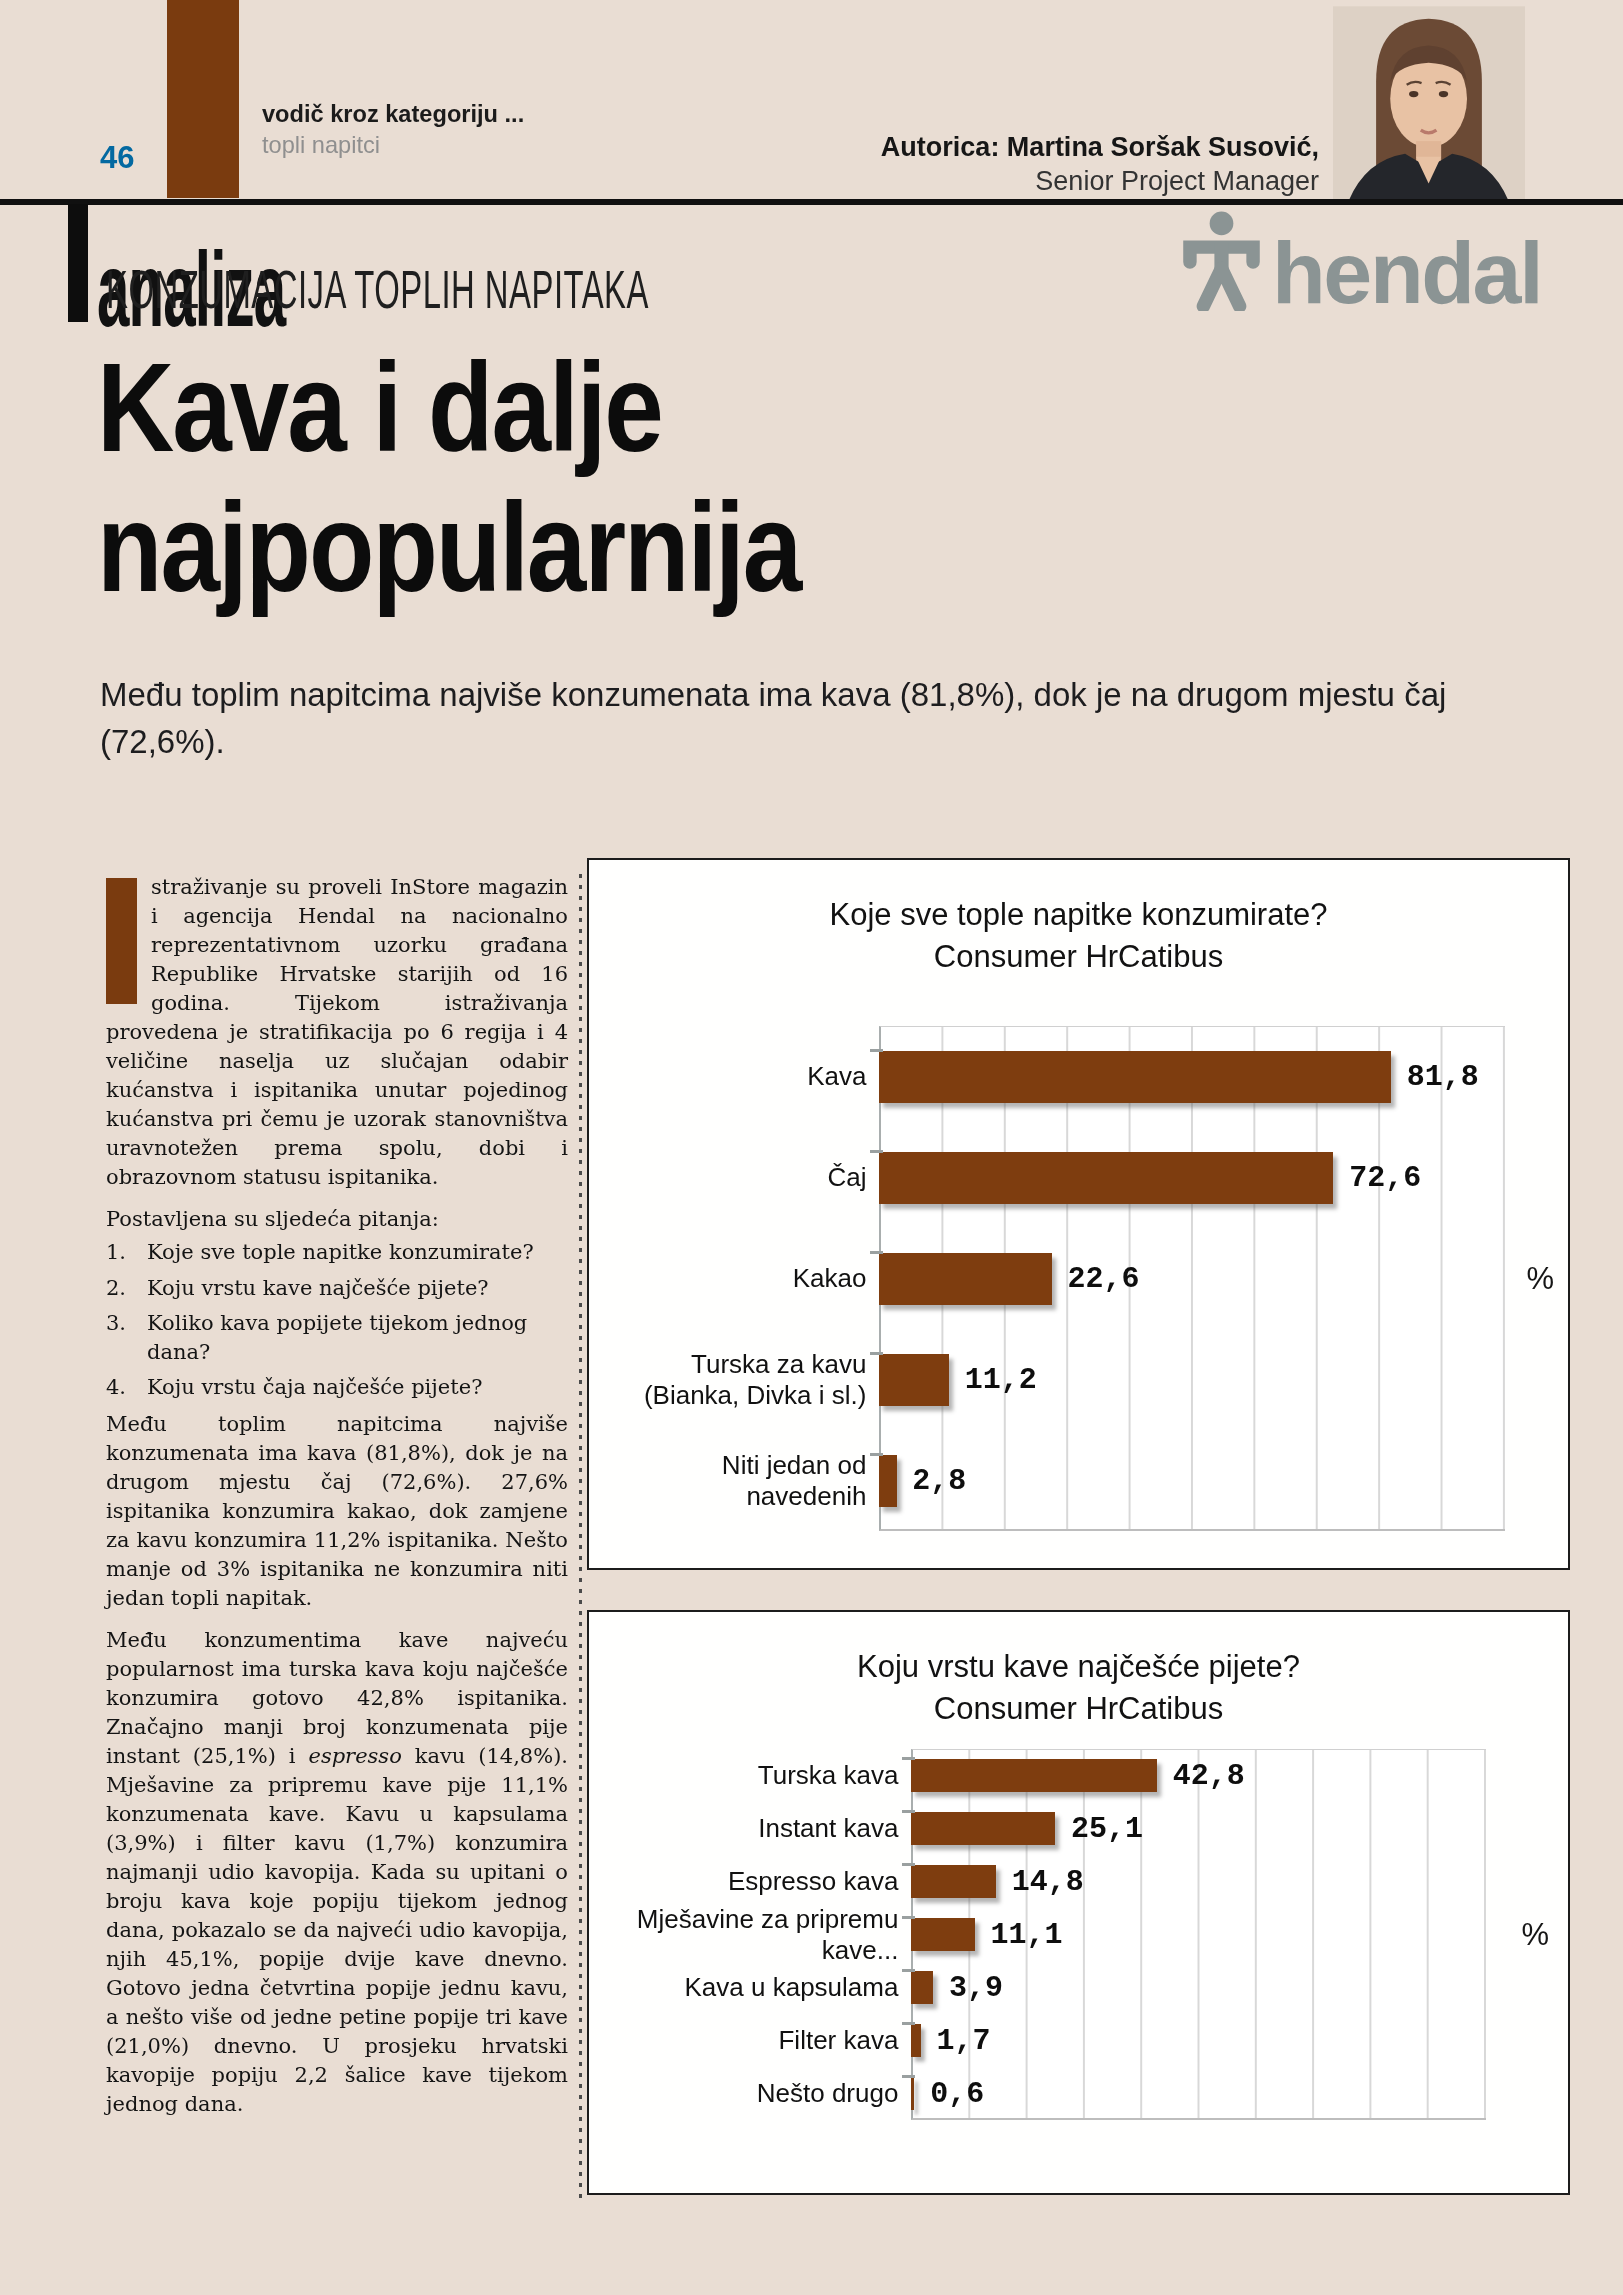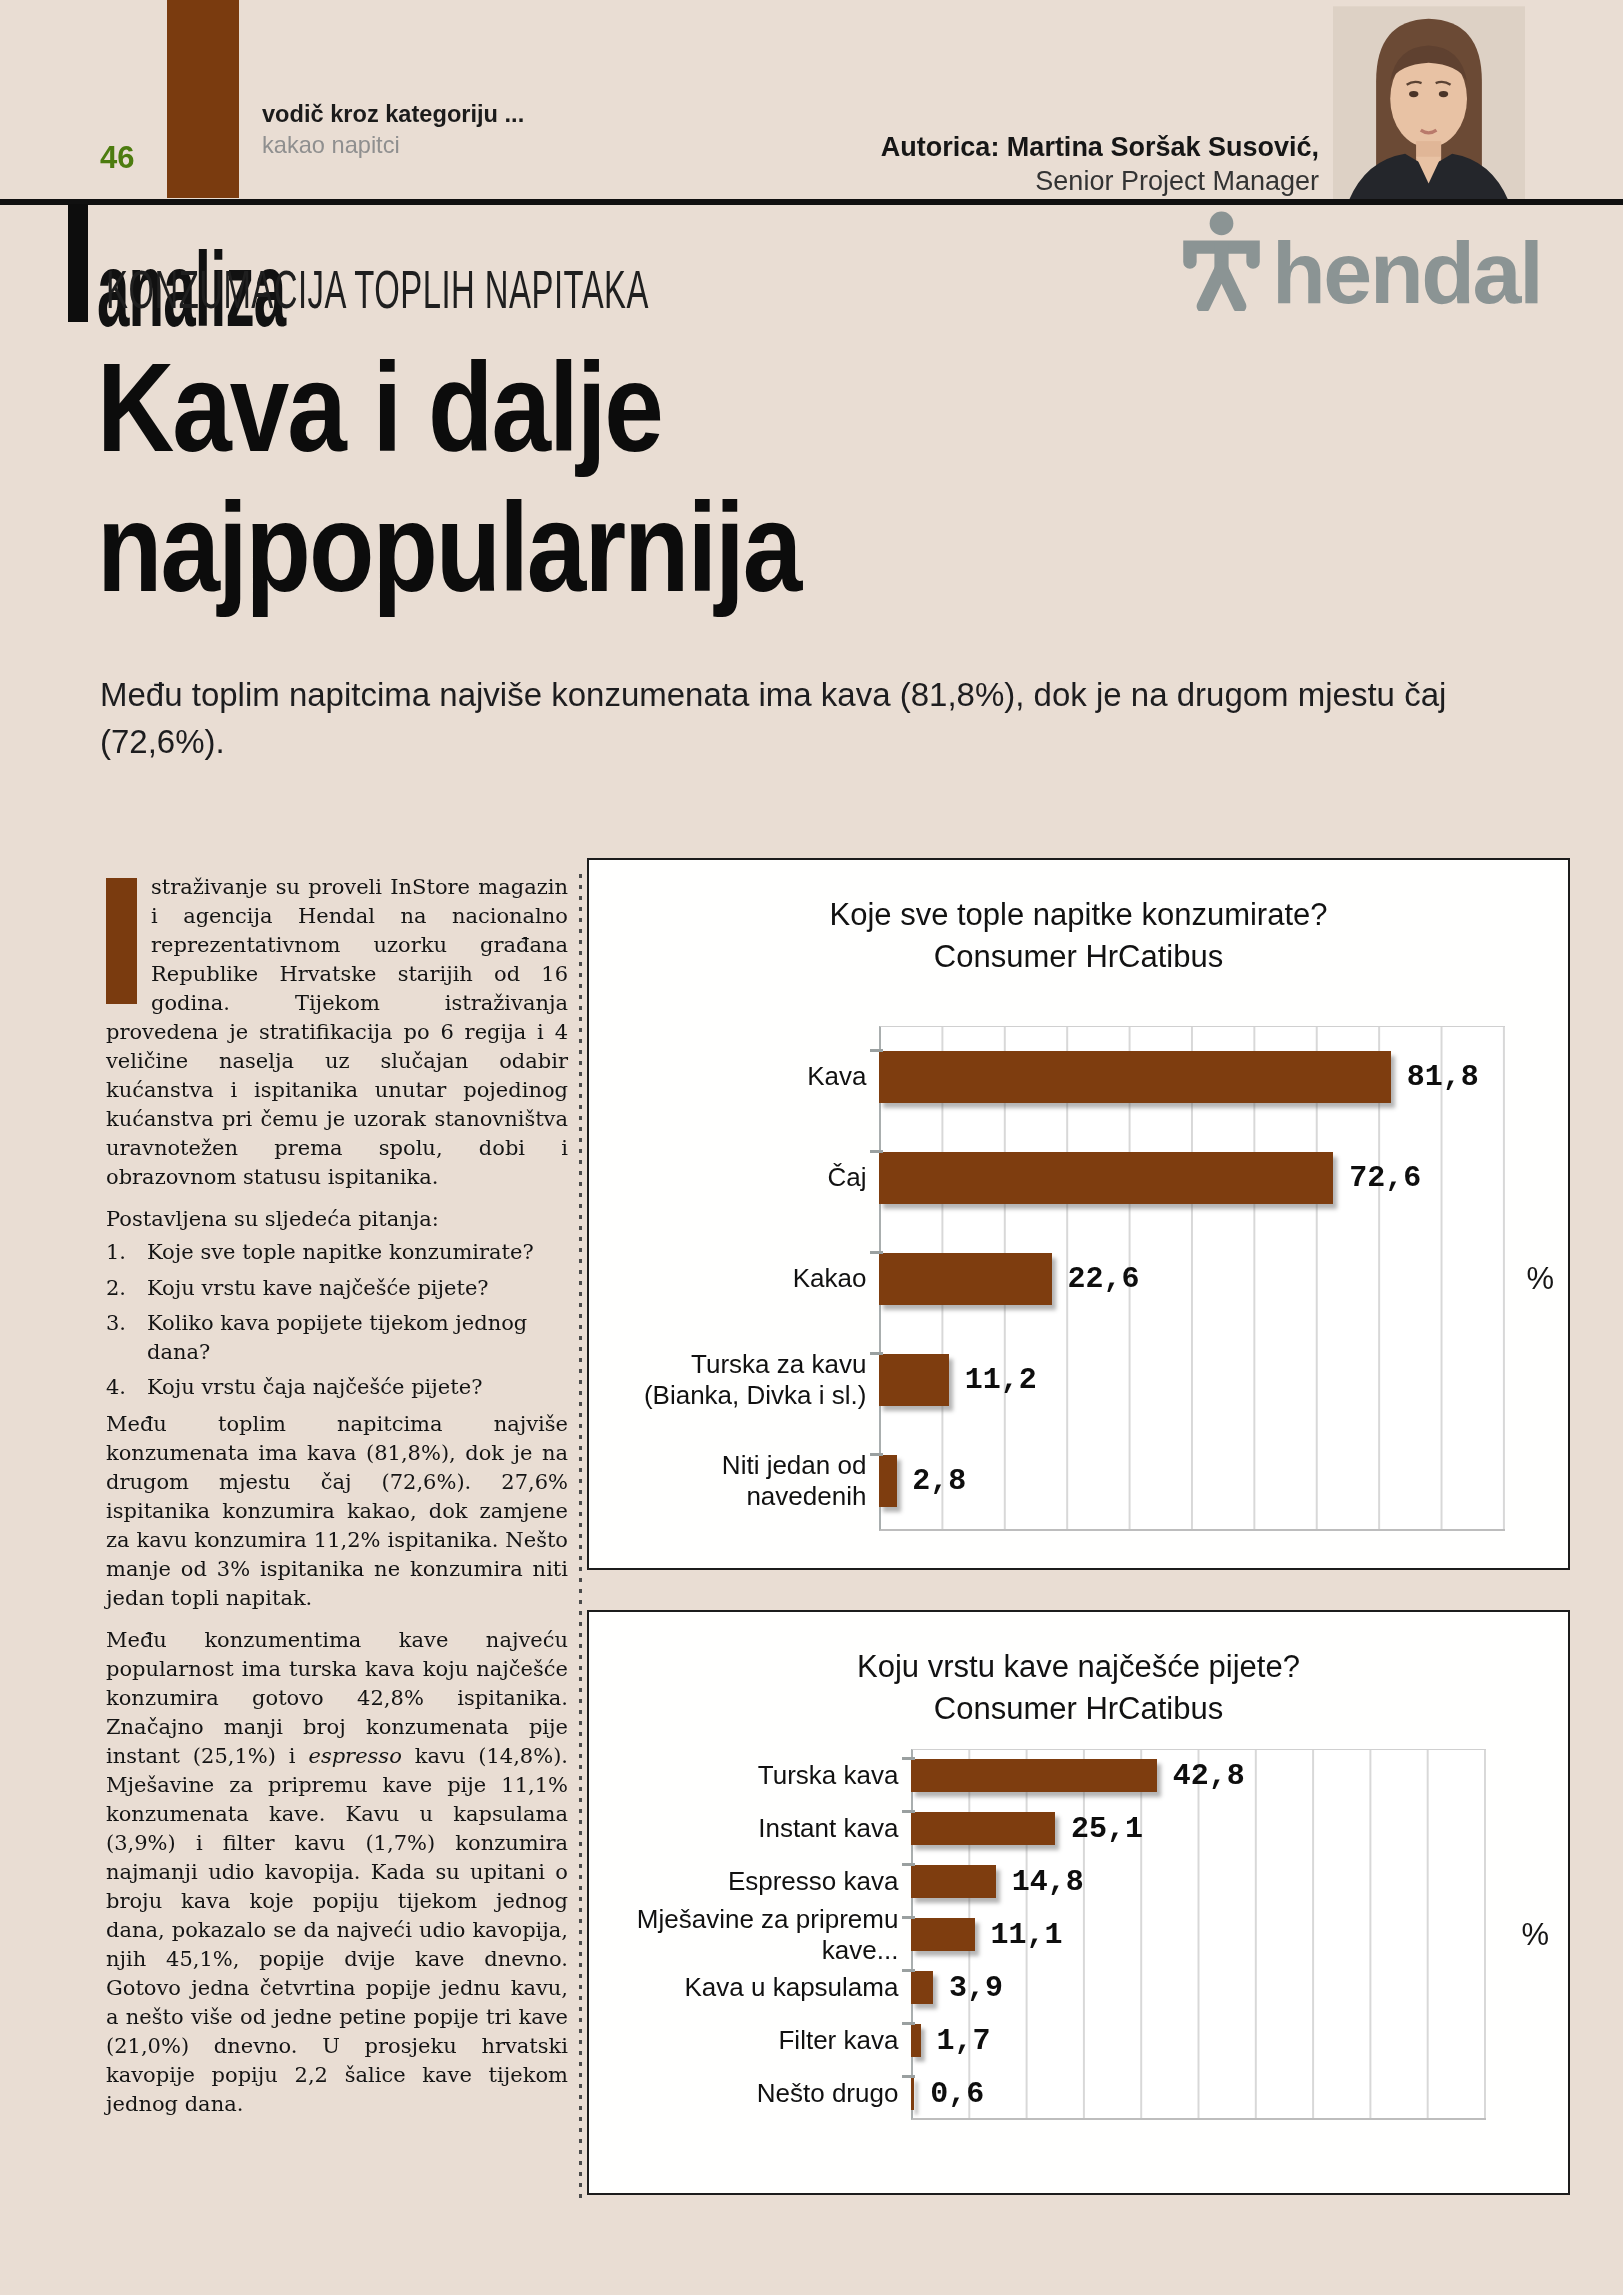--- a/index.html
+++ b/index.html
@@ -1,21 +1,21 @@
 <!DOCTYPE html>
 <html style="font-size:12.6px"><head>
 <meta charset="utf-8">
 <style>
   html,body{margin:0;padding:0;}
   body{width:1623px;height:2295px;font-family:"Liberation Sans",sans-serif;}
   .page{position:absolute;left:0;top:0;width:1623px;height:2295px;background:#e9ddd3;overflow:hidden;}
 
   
   .brown-block{position:absolute;left:167px;top:0;width:72px;height:198px;background:#7a3b0f;}
-  .page-num{position:absolute;left:100px;top:140px;font-size:31px;font-weight:bold;color:#4d7c0f;text-align:center;}
+  .page-num{position:absolute;left:100px;top:140px;font-size:31px;font-weight:bold;color:#0369a1;text-align:center;}
   .kicker-top{position:absolute;left:262px;top:101px;font-size:23.6px;font-weight:bold;color:#1b1b1b;}
   .kicker-sub{position:absolute;left:262px;top:132px;font-size:23.6px;color:#8f8f8f;}
   .section-label{position:absolute;left:97px;top:236px;font-size:106px;font-weight:bold;color:#111;
     transform:scaleX(.55);transform-origin:left top;letter-spacing:-1.6px;line-height:1;}
   .author-line{position:absolute;left:628px;top:132px;width:691px;text-align:right;font-size:27px;font-weight:bold;color:#161616;}
   .author-role{position:absolute;left:628px;top:166px;width:691px;text-align:right;font-size:27px;color:#333;}
   .author-photo{position:absolute;left:1333px;top:6.3px;width:192px;height:195px;}
   .top-rule{position:absolute;left:0;top:199px;width:1623px;height:5.5px;background:#101010;}
 
   
@@ -73,21 +73,21 @@
   .chart2 .pct-label{right:-63px;}
 </style>
 </head>
 <body>
 
 <div class="page">
 
   <div class="brown-block"></div>
   <div class="page-num">46</div>
   <div class="kicker-top">vodič kroz kategoriju ...</div>
-  <div class="kicker-sub">kakao napitci</div>
+  <div class="kicker-sub">topli napitci</div>
   <div class="section-label">analiza</div>
   <div class="author-line">Autorica: Martina Soršak Susović,</div>
   <div class="author-role">Senior Project Manager</div>
 
   <div class="author-photo">
     <svg width="192" height="195" viewBox="0 0 245 248">
       <rect x="0" y="0" width="245" height="248" fill="#ddd1c5"></rect>
       <path d="M55 248 V96 Q55 18 122 16 Q190 18 190 96 V248 Z" fill="#6b4a35"></path>
       <ellipse cx="122" cy="118" rx="49" ry="62" fill="#e8c2a4"></ellipse>
       <path d="M73 96 Q80 52 122 50 Q164 52 171 96 Q160 74 122 72 Q84 74 73 96 Z" fill="#5f4130"></path>

